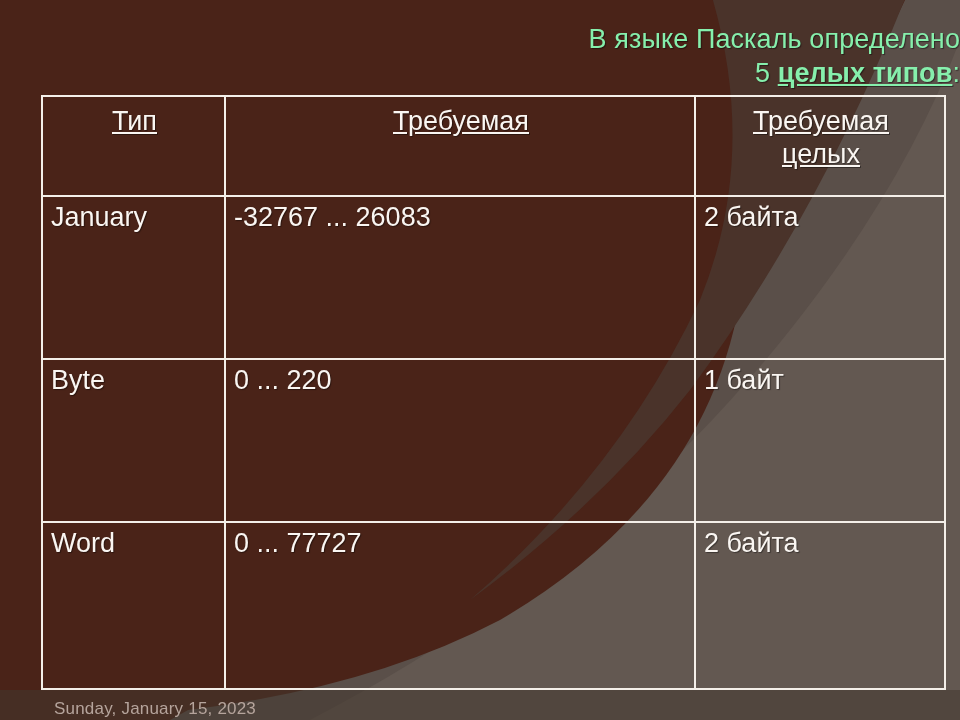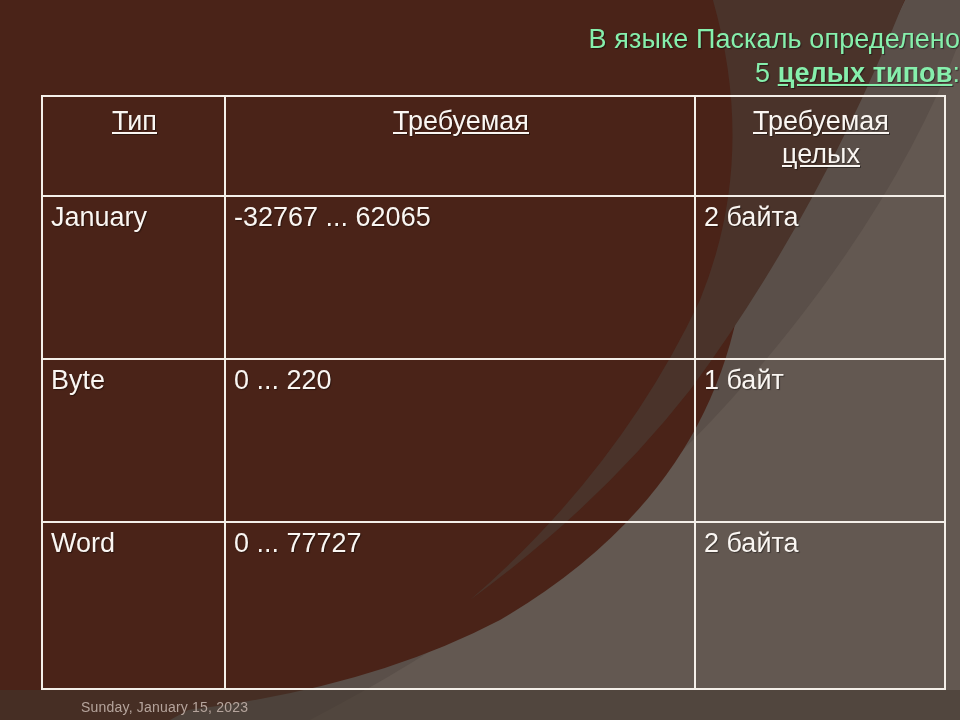--- a/index.html
+++ b/index.html
@@ -90,25 +90,24 @@
   #types-table tbody td { height: 95px; }
   #types-table tbody tr:last-child td { height: 98px; }
   #types-table td.cell-range .l2 { display: block; }
 
   
   #footer-date {
     position: absolute;
     left: 54px;
     top: 699px;
     z-index: 6;
-    font-size: 14px;
+    font-size: 17px;
     color: #b5a49c;
     letter-spacing: .2px;
     white-space: nowrap;
-    margin-left: 27px;
   }
 </style>
 </head>
 <body>
 
 <div id="slide">
 
   <svg id="bg-layer" viewBox="0 0 960 720" preserveAspectRatio="none" aria-hidden="true">
     <rect x="0" y="0" width="960" height="720" fill="#4a2318"></rect>
     <path d="M 960 0 L 960 720 L 170 720 Q 470 560 700 300 Q 840 140 905 0 Z" fill="#5a4f49"></path>
@@ -132,21 +131,21 @@
     <thead>
       <tr>
         <th><span class="hdr">Тип</span></th>
         <th><span class="hdr">Требуемая</span></th>
         <th><span class="hdr">Требуемая</span><br><span class="hdr">целых</span></th>
       </tr>
     </thead>
     <tbody>
       <tr>
         <td class="cell-type">January</td>
-        <td class="cell-range"><span>-32767 ... 62065</span></td>
+        <td class="cell-range"><span>-32767 ... 26083</span></td>
         <td class="cell-memory">2 байта</td>
       </tr>
       <tr>
         <td class="cell-type">Byte</td>
         <td class="cell-range"><span>0 ... 220</span></td>
         <td class="cell-memory">1 байт</td>
       </tr>
       <tr>
         <td class="cell-type">Word</td>
         <td class="cell-range"><span>0 ... 77727</span></td>

